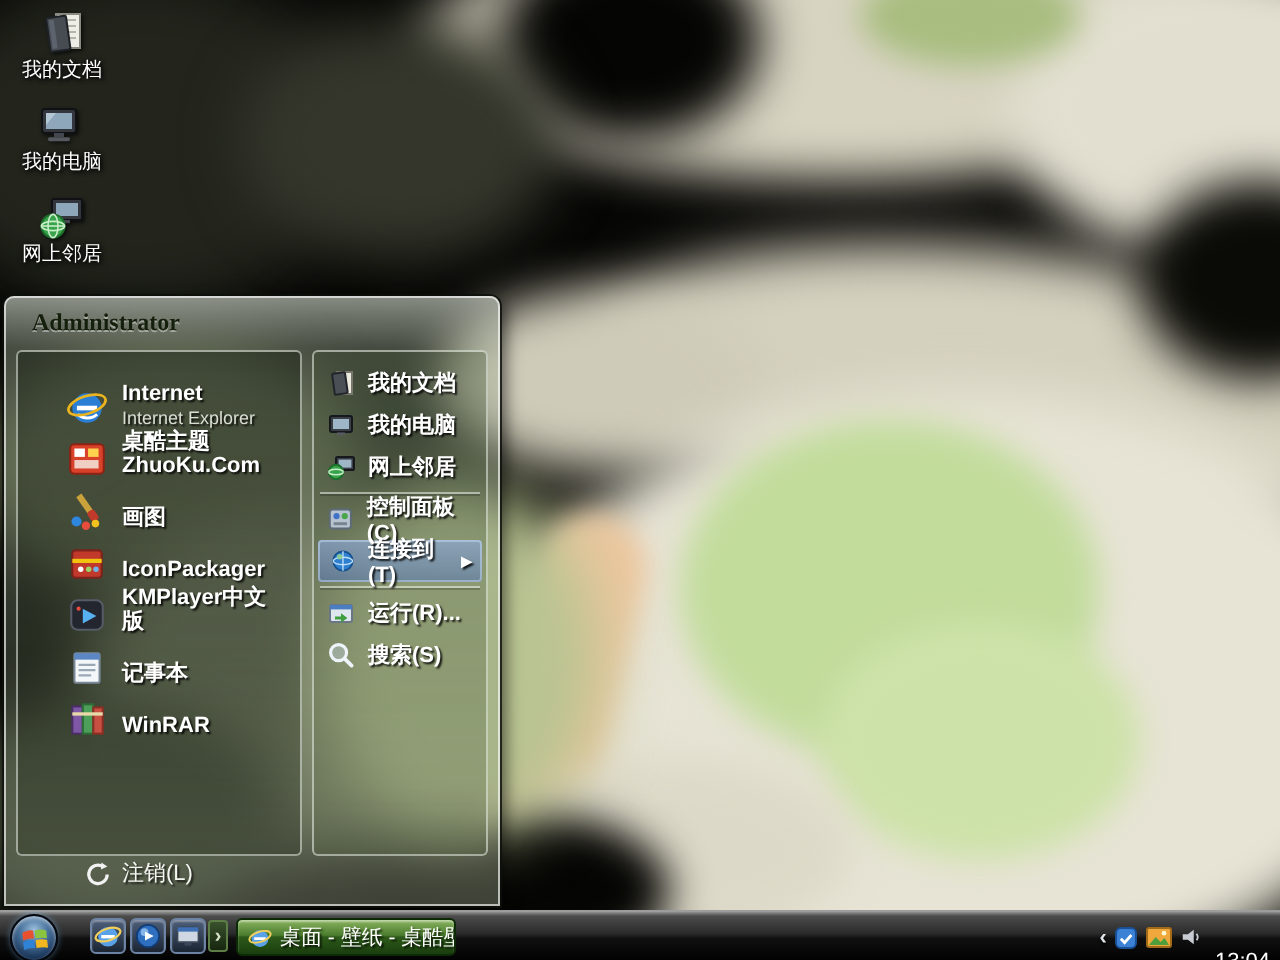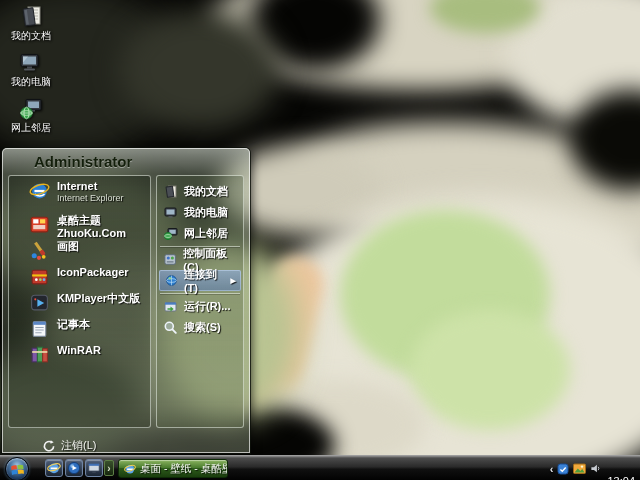--- a/index.html
+++ b/index.html
@@ -14,45 +14,45 @@
               text-shadow:1px 1px 2px #000,0 0 3px #000;line-height:1.05;}
 
   
   #startmenu{position:absolute;left:2px;top:148px;width:248px;height:305px;z-index:5;
     border-radius:5px 5px 0 0;
     background:linear-gradient(to bottom,rgba(222,230,218,.60),rgba(165,180,155,.40) 26px,
                rgba(130,145,118,.32) 60%,rgba(150,162,136,.40));
     box-shadow:inset 0 0 0 1px rgba(255,255,255,.65),0 0 0 1px rgba(12,16,10,.8),
                3px 3px 8px rgba(0,0,0,.55);
     backdrop-filter:blur(2px);}
-  .sm-header{height:26px;line-height:27px;padding-left:32px;font-size:15px;font-weight:bold;
-             color:#141f0c;text-shadow:0 1px 0 rgba(255,255,255,.4);}
+  .sm-header{height:26px;line-height:27px;padding-left:14px;font-size:12px;font-weight:bold;
+             color:#141f0c;text-shadow:0 1px 0 rgba(255,255,255,.4);font-family:Liberation Serif, serif;}
   .sm-body{position:absolute;top:27px;left:6px;right:6px;bottom:25px;display:flex;gap:5px;}
   .sm-left{flex:1;display:flex;flex-direction:column;padding:4px 0 3px;border-radius:3px;
     background:linear-gradient(to bottom,rgba(18,26,14,.45),rgba(30,38,22,.30));
     border:1px solid rgba(238,246,236,.55);}
   .sm-right{width:86px;border-radius:3px;padding:5px 0 0;
     background:linear-gradient(to bottom,rgba(58,74,44,.32),rgba(86,100,64,.26));
     border:1px solid rgba(238,246,236,.55);}
-  .sm-item{display:flex;align-items:flex-start;gap:7px;padding:0 6px 0 20px;height:26px;color:#fff;
-           font-size:11px;font-weight:bold;text-shadow:1px 1px 1px rgba(0,0,0,.85);cursor:default;}
+  .sm-item{display:flex;align-items:flex-end;gap:7px;padding:0 6px 0 8px;height:26px;color:#fff;
+           font-size:11px;font-weight:bold;text-shadow:1px 1px 1px rgba(0,0,0,.85);cursor:default;margin-left:16px;}
   .sm-item.two-line{height:34px;}
   .sm-item .txt{line-height:1.15;}
   .sm-item .sub{display:block;font-size:9px;font-weight:normal;color:#d9ded3;}
   .sm-item svg{flex:0 0 auto;}
   .sm-allprog{margin-top:auto;display:flex;align-items:center;padding-left:34px;height:20px;
               color:#fff;font-size:11px;font-weight:bold;text-shadow:1px 1px 1px #000;cursor:default;}
   .sm-allprog .arrow{margin-left:13px;font-size:7px;}
   .sm-ritem{display:flex;align-items:center;gap:6px;padding:0 3px 0 6px;height:21px;color:#fff;
             font-size:11px;font-weight:bold;text-shadow:1px 1px 1px rgba(0,0,0,.85);cursor:default;}
   .sm-ritem.hl{background:linear-gradient(to bottom,rgba(142,172,226,.62),rgba(82,116,186,.52));
                border-radius:2px;margin:0 2px;box-shadow:inset 0 0 0 1px rgba(200,220,250,.5);}
   .sm-ritem .arrow{margin-left:auto;font-size:7px;padding-right:2px;}
   .sm-sep{height:1px;background:rgba(250,255,250,.5);box-shadow:0 1px 0 rgba(0,0,0,.2);margin:2px 3px;}
-  .sm-footer{position:absolute;left:0;right:0;bottom:0;height:24px;display:flex;align-items:flex-end;
+  .sm-footer{position:absolute;left:0;right:0;bottom:0;height:24px;display:flex;align-items:flex-start;
              padding-left:40px;gap:16px;color:#f4f6f1;font-size:11px;
              text-shadow:1px 1px 1px rgba(0,0,0,.7);}
   .fitem{display:flex;align-items:center;gap:5px;cursor:default;}
 
   
   #taskbar{position:absolute;left:0;bottom:0;width:640px;height:25px;z-index:10;box-sizing:border-box;
     background:linear-gradient(to bottom,#909090 0,#4c4c4c 2px,#2a2a2a 45%,#101010 55%,#020202 100%);
     border-top:1px solid #9d9d9d;}
   .orb{position:absolute;left:5px;top:1px;width:22px;height:22px;border-radius:50%;cursor:default;
     background:radial-gradient(circle at 50% 32%,#9cc0dd 0%,#47719c 38%,#152e50 78%,#0a1626 100%);

